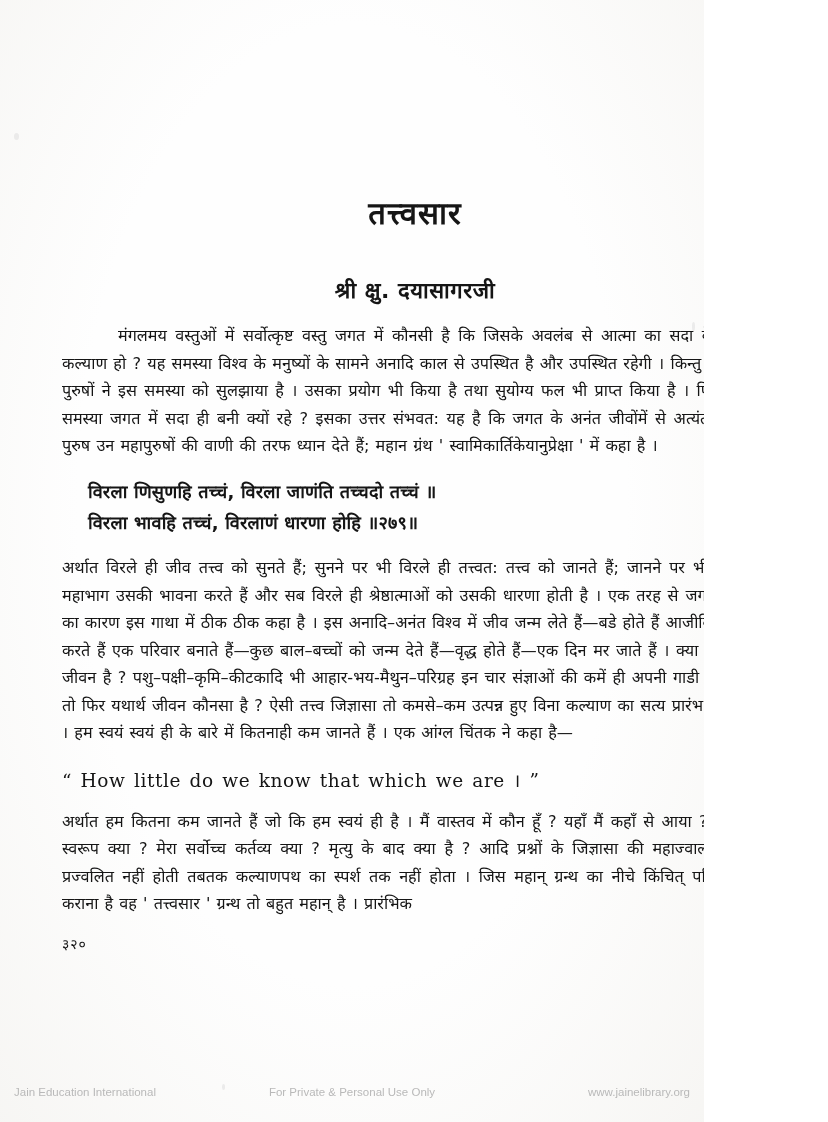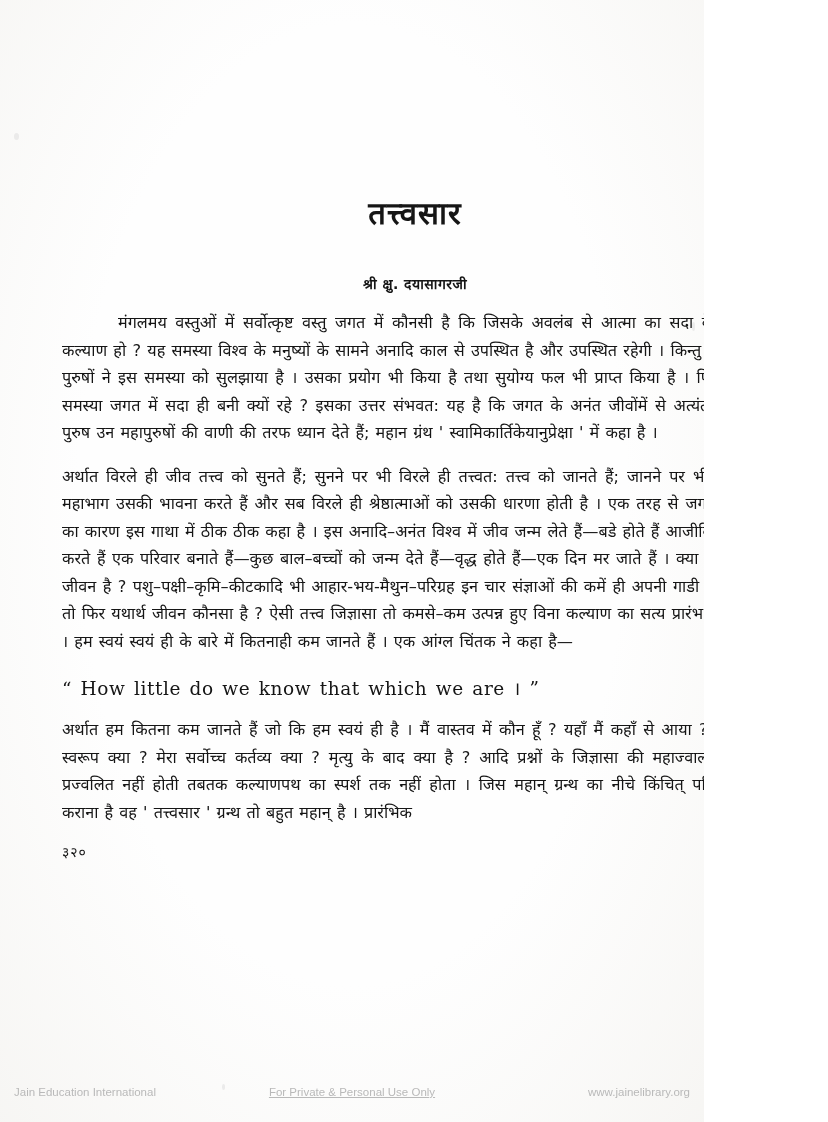--- a/index.html
+++ b/index.html
@@ -36,21 +36,21 @@
     font-family: "DejaVu Sans", sans-serif;
     font-size: 31px;
     font-weight: 700;
     letter-spacing: 1px;
     margin-top: 196px;
     line-height: 1.1;
   }
   .doc-subtitle {
     text-align: center;
     font-family: "DejaVu Sans", sans-serif;
-    font-size: 14px;
+    font-size: 22px;
     font-weight: 700;
     margin-top: 44px;
     letter-spacing: 0.5px;
   }
   .section-heading {
     text-align: center;
     font-family: "DejaVu Sans", sans-serif;
     font-size: 18.5px;
     font-weight: 700;
     margin-top: 56px;
@@ -105,21 +105,21 @@
     left: 0;
     right: 0;
     bottom: 24px;
     display: flex;
     align-items: center;
     font-family: "Liberation Sans", sans-serif;
     font-size: 11.5px;
     color: #b9b9b9;
   }
   .footer-left   { position: absolute; left: 14px; }
-  .footer-center { width: 100%; text-align: center; text-decoration: underline; }
+  .footer-center { width: 100%; text-align: center; }
   .footer-right  { position: absolute; right: 14px; }
 
   .speck {
     position: absolute;
     background: #dedede;
     border-radius: 50%;
     opacity: 0.55;
     pointer-events: none;
   }
 </style>
@@ -136,20 +136,24 @@
 
   <div class="content">
 
     <h1 class="doc-title">तत्त्वसार</h1>
 
     <h2 class="doc-subtitle">श्री क्षु. दयासागरजी</h2>
 
 
     <p class="body-para indent-first">मंगलमय वस्तुओं में सर्वोत्कृष्ट वस्तु जगत में कौनसी है कि जिसके अवलंब से आत्मा का  सदा के लिए ही कल्याण हो ?  यह समस्या विश्व के मनुष्यों के सामने अनादि काल से उपस्थित है  और उपस्थित रहेगी ।  किन्तु विचारशील पुरुषों ने इस  समस्या को  सुलझाया  है ।  उसका  प्रयोग भी  किया है तथा सुयोग्य फल भी प्राप्त किया है ।  फिर भी यह समस्या जगत में सदा ही बनी  क्यों  रहे ?  इसका  उत्तर संभवत: यह है कि जगत के अनंत जीवोंमें से अत्यंत विरले ही पुरुष उन महापुरुषों की  वाणी की  तरफ ध्यान देते हैं; महान ग्रंथ ' स्वामिकार्तिकेयानुप्रेक्षा ' में कहा है ।</p>
 
+    <div class="verse-block">
+      <div class="verse-line">विरला णिसुणहि तच्चं, विरला जाणंति तच्चदो तच्चं ॥</div>
+      <div class="verse-line">विरला भावहि तच्चं, विरलाणं धारणा होहि ॥२७९॥</div>
+    </div>
 
     <p class="body-para">अर्थात विरले ही जीव तत्त्व को सुनते हैं; सुनने पर भी विरले ही  तत्त्वत:  तत्त्व को  जानते हैं;  जानने पर भी विरले ही महाभाग उसकी भावना करते हैं और सब विरले ही श्रेष्ठात्माओं को   उसकी  धारणा  होती है ।  एक तरह से जगत के दुखों का कारण इस गाथा में ठीक ठीक कहा है ।  इस  अनादि–अनंत  विश्व में जीव जन्म लेते हैं—बडे होते हैं  आजीविकार्थ यत्न करते हैं एक परिवार बनाते हैं—कुछ  बाल–बच्चों को जन्म देते हैं—वृद्ध होते हैं—एक दिन मर जाते हैं ।  क्या यही यथार्थ जीवन है ?  पशु–पक्षी–कृमि–कीटकादि भी आहार-भय-मैथुन–परिग्रह इन चार संज्ञाओं की कमें ही अपनी  गाडी  चलाते हैं ।  तो फिर यथार्थ जीवन कौनसा है ?  ऐसी तत्त्व जिज्ञासा तो कमसे–कम  उत्पन्न  हुए  विना कल्याण का सत्य  प्रारंभ असंभव है । हम स्वयं स्वयं ही के बारे में कितनाही कम जानते हैं । एक आंग्ल चिंतक ने कहा है—</p>
 
     <p class="english-quote">“ How little do we know that which we are । ”</p>
 
     <p class="body-para">अर्थात हम कितना कम जानते हैं जो कि हम स्वयं ही  है ।  मैं  वास्तव में  कौन  हूँ ?  यहाँ मैं कहाँ से आया ?  मेरा सत्य स्वरूप क्या ?  मेरा सर्वोच्च कर्तव्य  क्या ?  मृत्यु के बाद  क्या  है ?  आदि प्रश्नों के जिज्ञासा की महाज्वाला अंतर में प्रज्वलित नहीं होती तबतक कल्याणपथ का स्पर्श तक नहीं  होता ।  जिस महान् ग्रन्थ का नीचे किंचित् परिचय प्राप्त कराना है वह ' तत्त्वसार ' ग्रन्थ तो बहुत महान् है ।  प्रारंभिक</p>
 
     <div class="page-number">३२०</div>
 
   </div>

